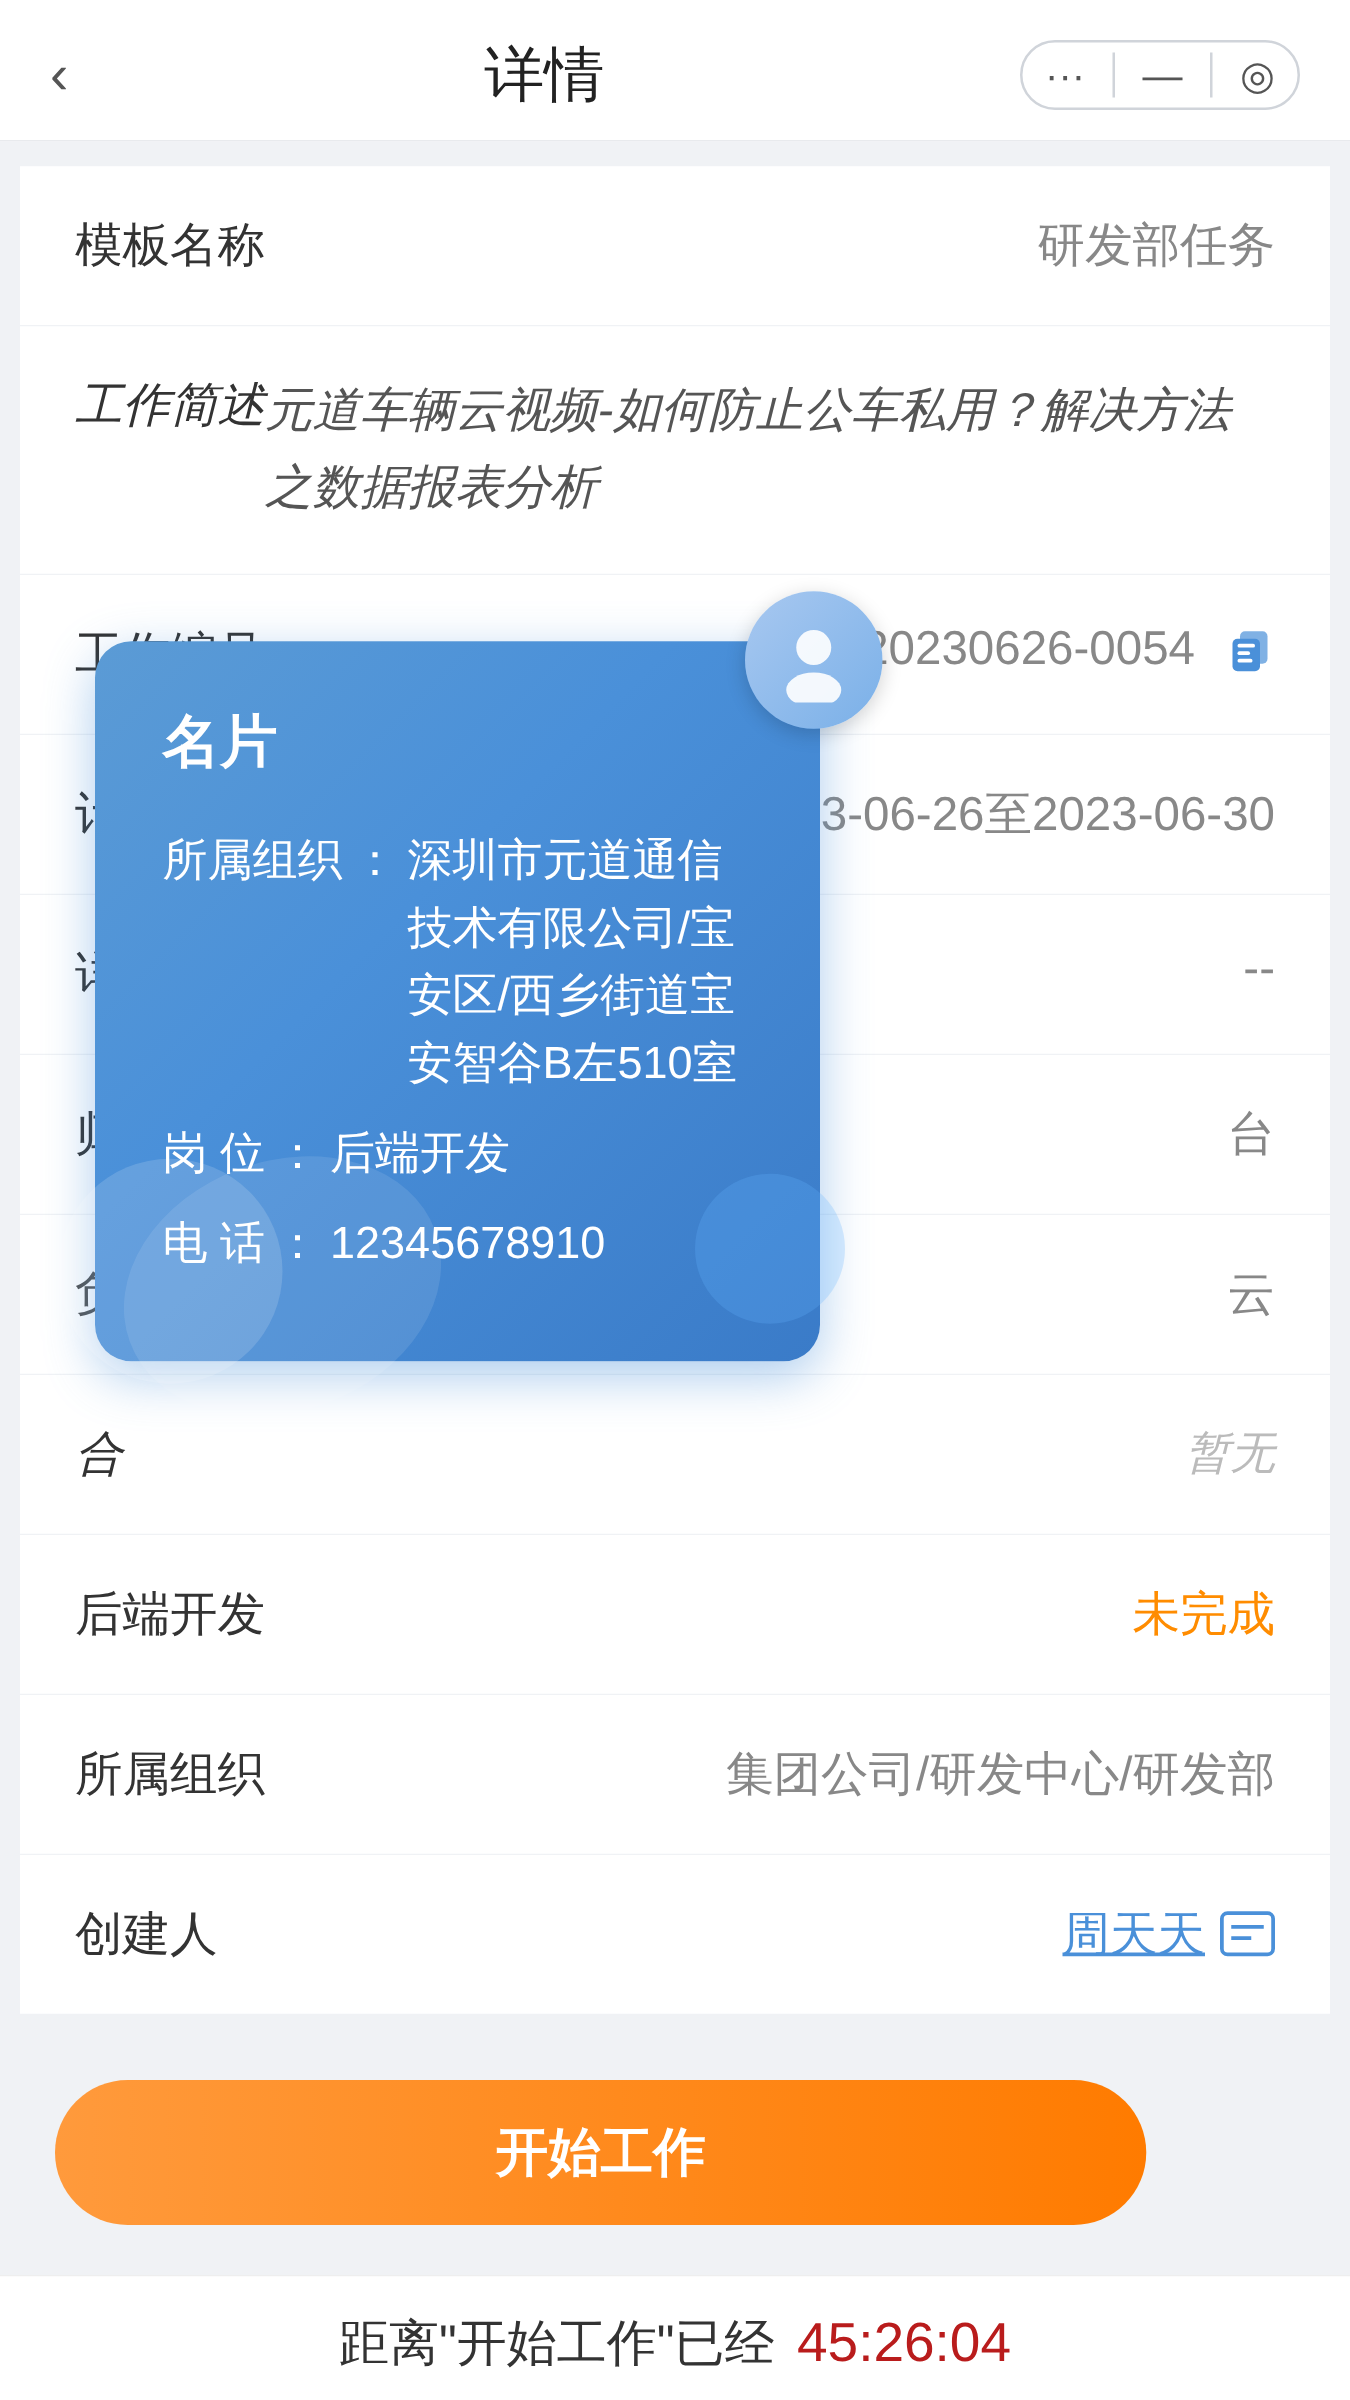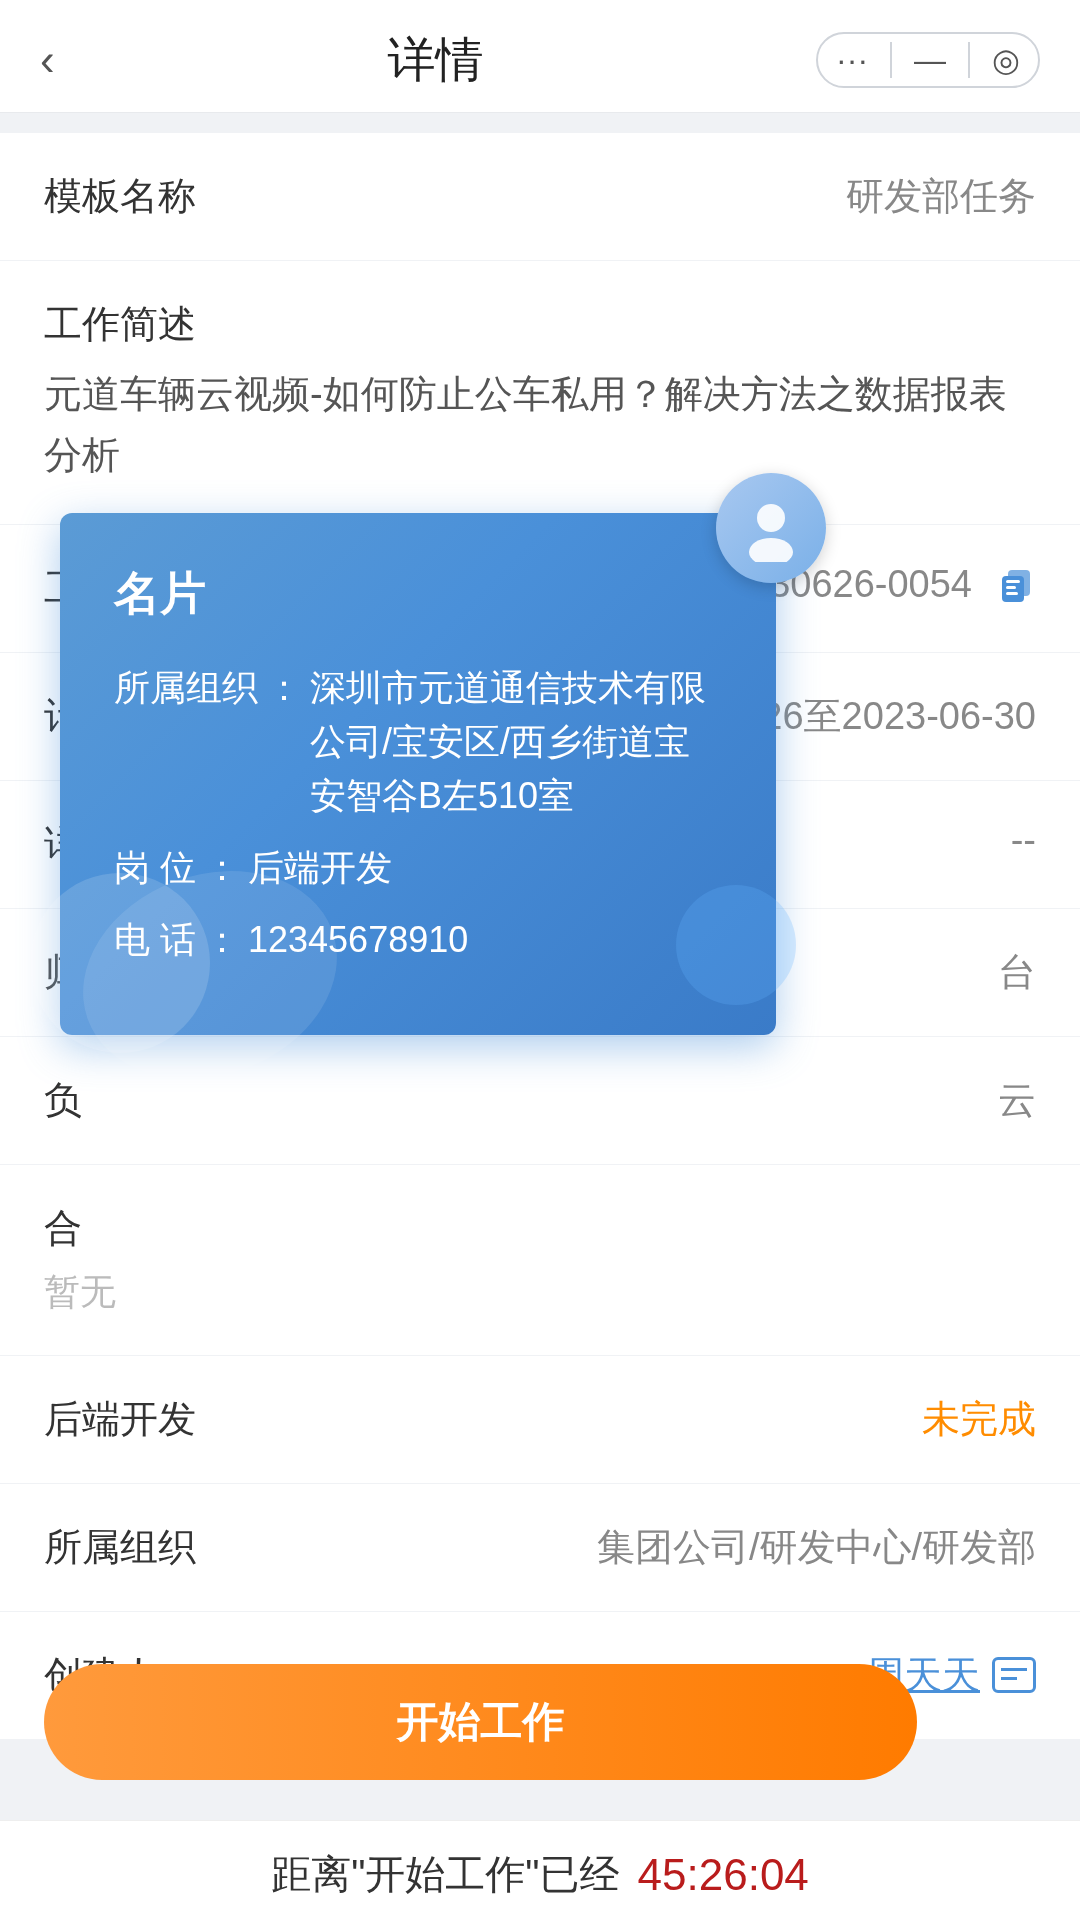--- a/index.html
+++ b/index.html
@@ -50,35 +50,34 @@
     }
     .header-divider {
       width: 2px;
       height: 36px;
       background: #d0d4da;
     }
 
     
     .content {
       background: #fff;
-      margin: 20px 0;
+      margin: 20px 16px;
       position: relative;
     }
 
     
     .detail-row {
       padding: 38px 44px;
       border-bottom: 1px solid #f0f2f5;
       display: flex;
       justify-content: space-between;
       align-items: flex-start;
     }
     .detail-row.multiline {
-      flex-direction: column;
-      gap: 14px;
+      font-style: italic;
     }
     .detail-label {
       font-size: 38px;
       color: #333;
       font-weight: 400;
       white-space: nowrap;
     }
     .detail-value {
       font-size: 38px;
       color: #888;
@@ -145,23 +144,23 @@
       position: absolute;
       top: 380px;
       left: 60px;
       right: 0;
       z-index: 100;
     }
 
     
     .business-card {
       background: linear-gradient(135deg, #5b9bd5 0%, #4a90d9 40%, #3a7bc8 100%);
-      border-radius: 12px;
+      border-radius: 29px;
       padding: 50px 54px;
-      width: 716px;
+      width: 580px;
       position: relative;
       box-shadow: 0 12px 40px rgba(74, 144, 217, 0.45);
     }
     .business-card::before {
       content: '';
       position: absolute;
       bottom: -18px;
       left: -30px;
       width: 180px;
       height: 180px;

